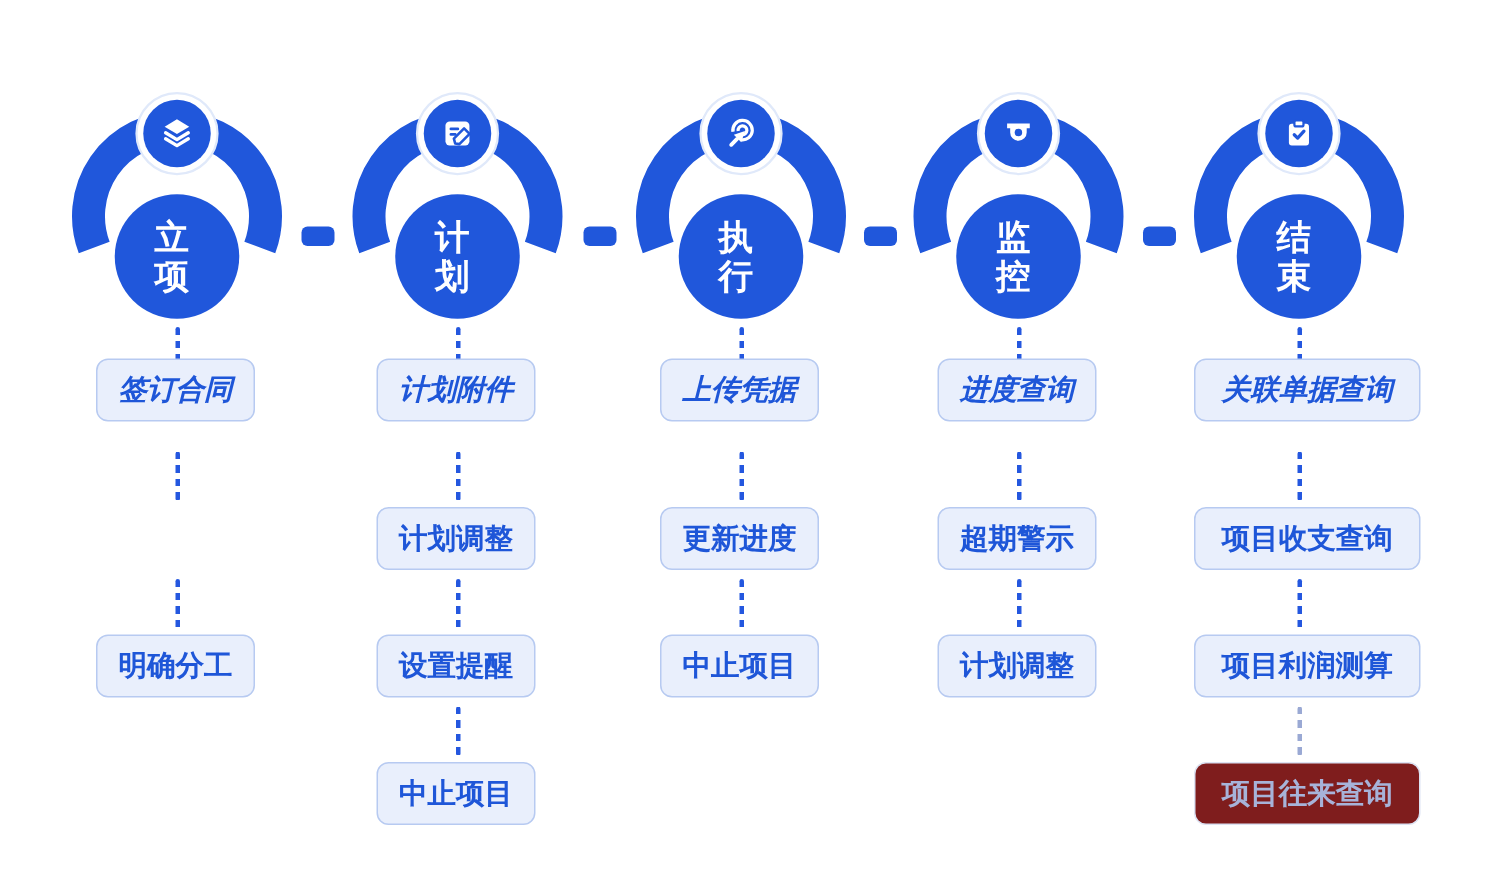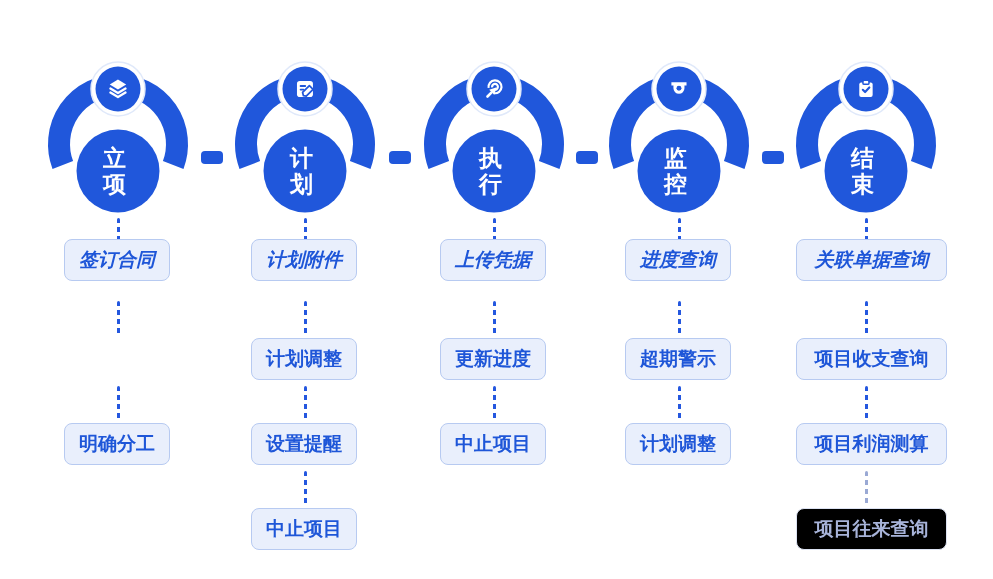--- a/index.html
+++ b/index.html
@@ -32,21 +32,21 @@
     display:flex;align-items:center;justify-content:center;
     color:#1E56D8;font-size:19px;font-weight:bold;white-space:nowrap;
     box-sizing:border-box;cursor:pointer;
   }
   .wide .item-box{left:15px;width:151px;}
   .item-box.r0{top:184px;font-style:italic;}
   .item-box.r1{top:283px;}
   .item-box.r2{top:368px;}
   .item-box.r3{top:453px;}
   .item-box.disabled{
-    background:#000000;border-color:#DCE2F2;color:#A7B3D9;cursor:default;
+    background:#7f1d1d;border-color:#DCE2F2;color:#A7B3D9;cursor:default;
   }
 
   .stage-dash{
     position:absolute;top:151px;width:22px;height:13px;
     background:#2057DB;border-radius:4px;
   }
 </style>
 </head>
 <body>
 

